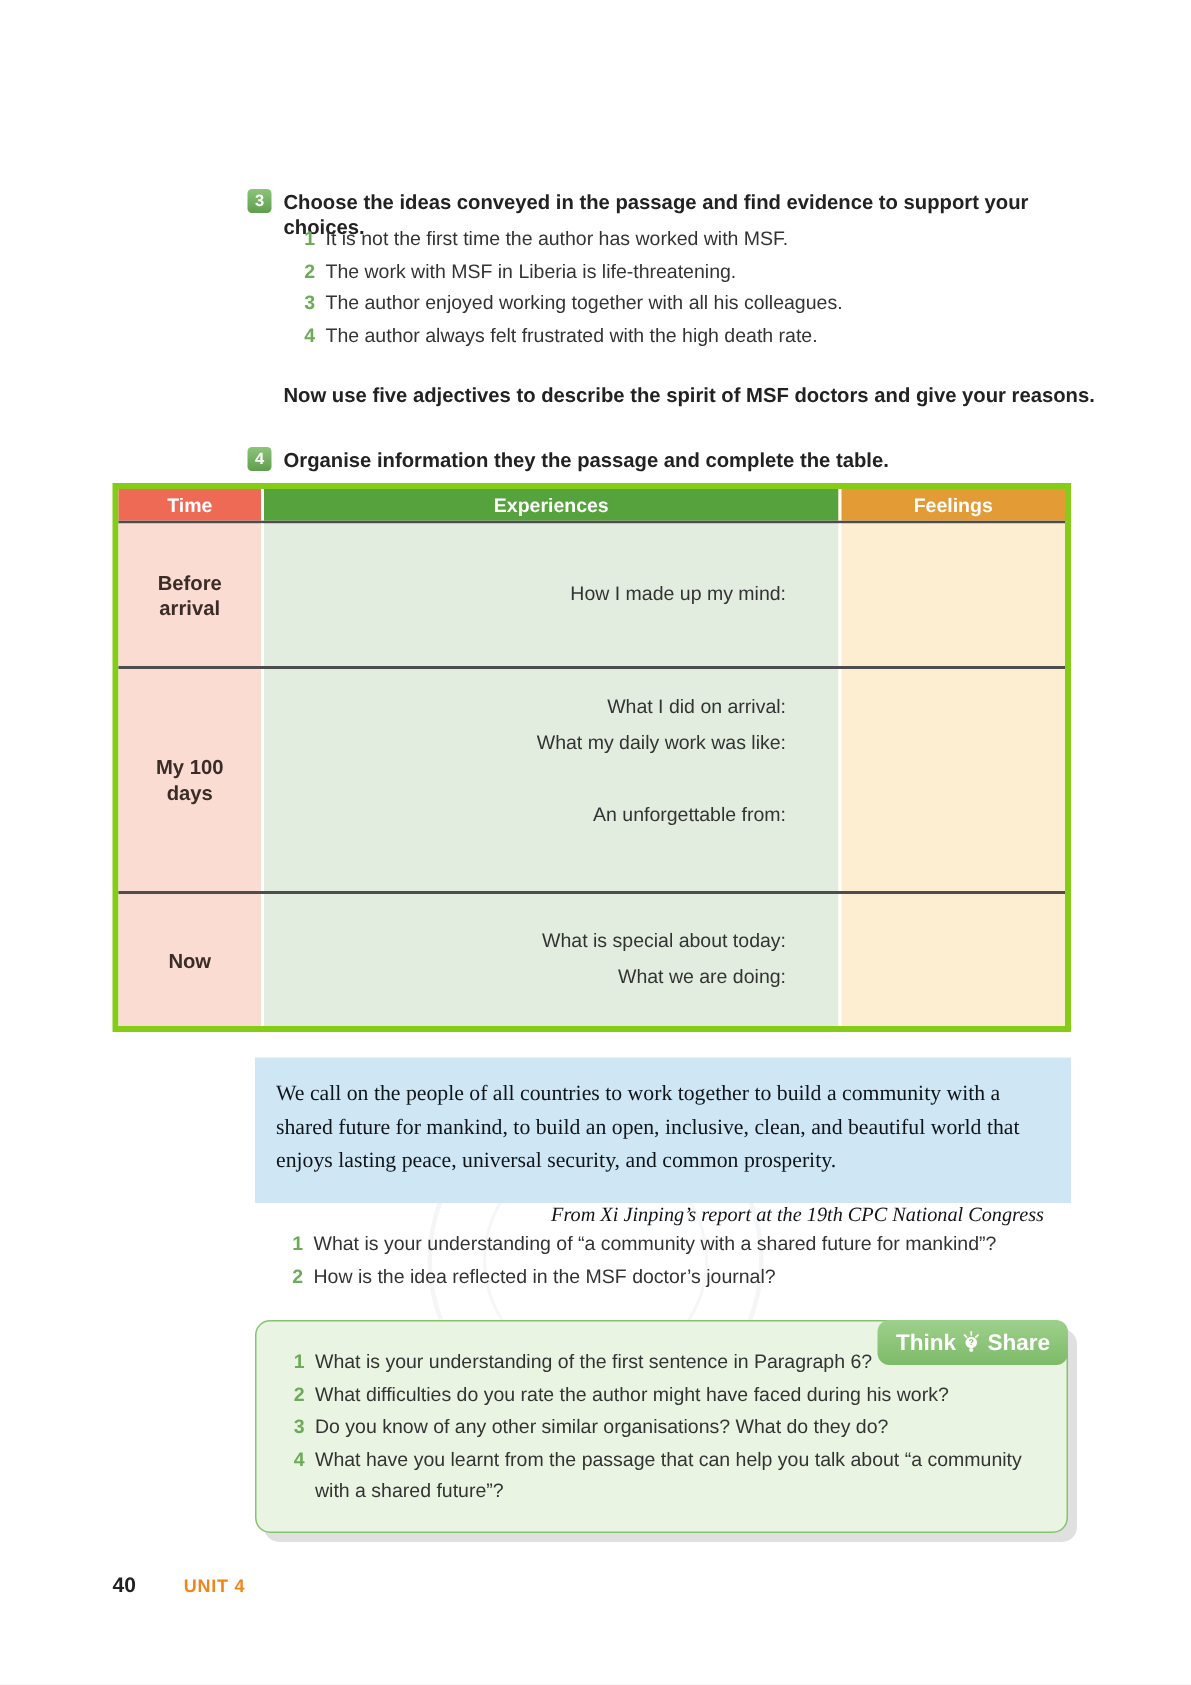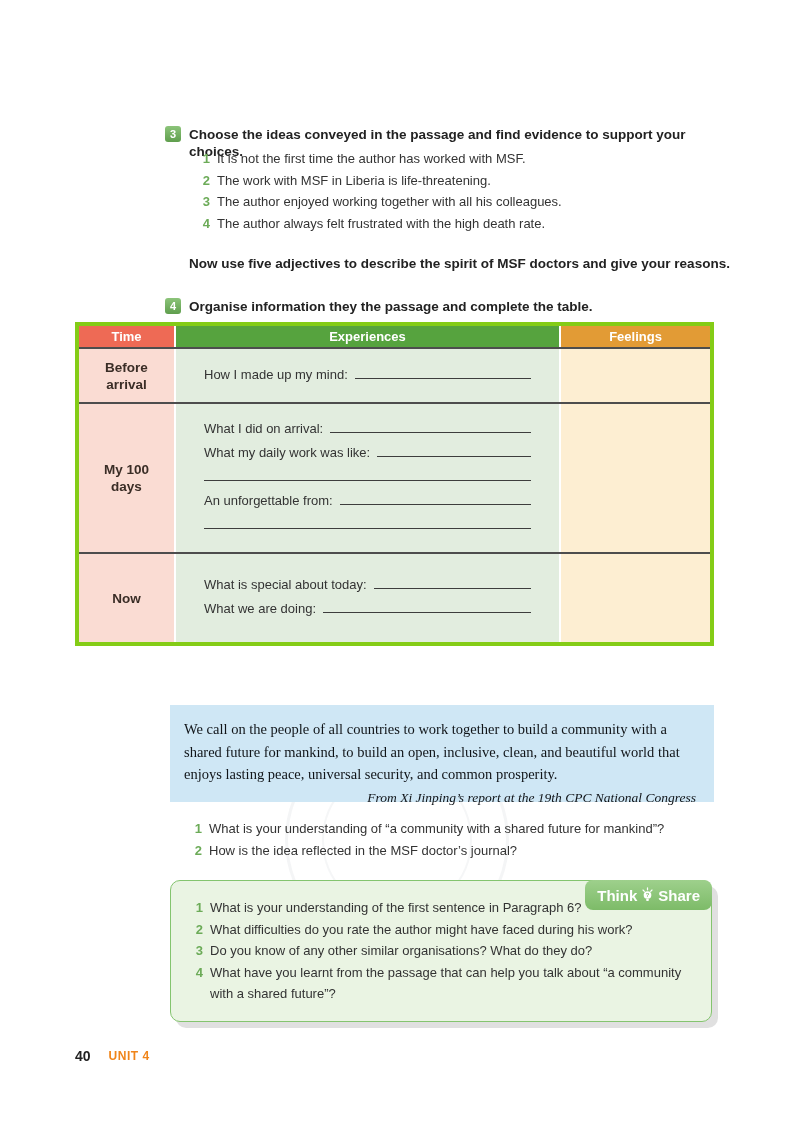--- a/index.html
+++ b/index.html
@@ -32,60 +32,60 @@
   .list-item{display:flex;gap:7px;line-height:21.5px;font-size:13px;color:#333;}
   .list-item .n{color:var(--badgeGreen);font-weight:bold;flex:0 0 12px;text-align:right;}
 
   .followup{position:absolute;font-size:13.5px;font-weight:bold;color:#222;}
 
   
   .info-table{position:absolute;left:75px;top:322px;width:639px;border:4px solid #84cc16;}
   .t-row{display:flex;border-top:2px solid #4d4d4d;}
   .t-row:first-child{border-top:none;}
   .c-time{width:95px;flex:0 0 95px;}
-  .c-exp{width:385px;flex:0 0 385px;border-left:2px solid #fff;}
+  .c-exp{width:385px;flex:0 0 385px;border-left:2px solid #fff;align-items:flex-end;}
   .c-feel{flex:1 1 auto;border-left:2px solid #fff;}
   .t-header .cell{height:21px;display:flex;align-items:center;justify-content:center;
     color:#fff;font-weight:bold;font-size:13px;}
   .t-header .c-time{background:var(--headerTime);}
   .t-header .c-exp{background:var(--headerExperiences);}
   .t-header .c-feel{background:var(--headerFeelings);}
   .t-body .c-time{background:var(--cellTime);display:flex;align-items:center;justify-content:center;
     text-align:center;font-weight:bold;font-size:13.5px;color:#3a2d26;padding:0 12px;line-height:17px;}
   .t-body .c-exp{background:var(--cellExperiences);display:flex;flex-direction:column;justify-content:center;
     padding:10px 28px 10px 28px;}
   .t-body .c-feel{background:var(--cellFeelings);}
-  .row-1{height:55px;}
+  .row-1{height:97px;}
   .row-2{height:150px;}
   .row-3{height:90px;}
   .ln{display:flex;align-items:baseline;height:24px;font-size:13px;color:#333;}
   .ln .blank{flex:1 1 auto;border-bottom:1.2px solid #3d3d3d;height:15px;margin-left:7px;max-width:330px;}
   .ln .lbl{white-space:nowrap;}
   .ln .lbl:empty + .blank{margin-left:0;}
 
   .read-prompt{position:absolute;font-size:13.5px;font-weight:bold;color:#222;}
 
   
   .quote-box{position:absolute;left:170px;top:705px;width:544px;height:97px;
     background:var(--quoteBg);padding:13px 18px 10px 14px;}
   .quote-text{font-family:"Liberation Serif",serif;font-size:14.5px;line-height:22.5px;color:#101418;}
   .quote-attr{font-family:"Liberation Serif",serif;font-style:italic;font-size:13.5px;
-    color:#101418;text-align:right;margin-top:4px;}
+    color:#101418;text-align:right;margin-top:16px;}
 
   
   .think-box{position:absolute;left:170px;top:880px;width:542px;min-height:138px;
     background:var(--thinkBg);border:1.5px solid var(--thinkBorder);border-radius:10px;
     box-shadow:6px 6px 0 rgba(0,0,0,0.12);padding:16px 18px 16px 20px;}
   .think-badge{position:absolute;top:-1px;right:-1px;height:30px;padding:0 12px;
     background:linear-gradient(180deg,#9ed08c,#7dbb68);border-radius:8px;
     display:flex;align-items:center;gap:3px;color:#fff;font-weight:bold;font-size:15px;}
   .bulb{width:15px;height:16px;display:inline-block;}
 
   
-  .footer{position:absolute;left:75px;top:1048px;display:flex;align-items:center;gap:18px;}
+  .footer{position:absolute;left:75px;top:1048px;display:flex;align-items:flex-end;gap:32px;}
   .page-num{font-size:14px;font-weight:bold;color:#222;}
   .unit-label{font-size:12px;font-weight:bold;color:var(--unitOrange);letter-spacing:0.5px;}
 </style>
 </head>
 <body>
 
 <div class="page">
 
   <div class="watermark">
       <div class="inner"></div>

